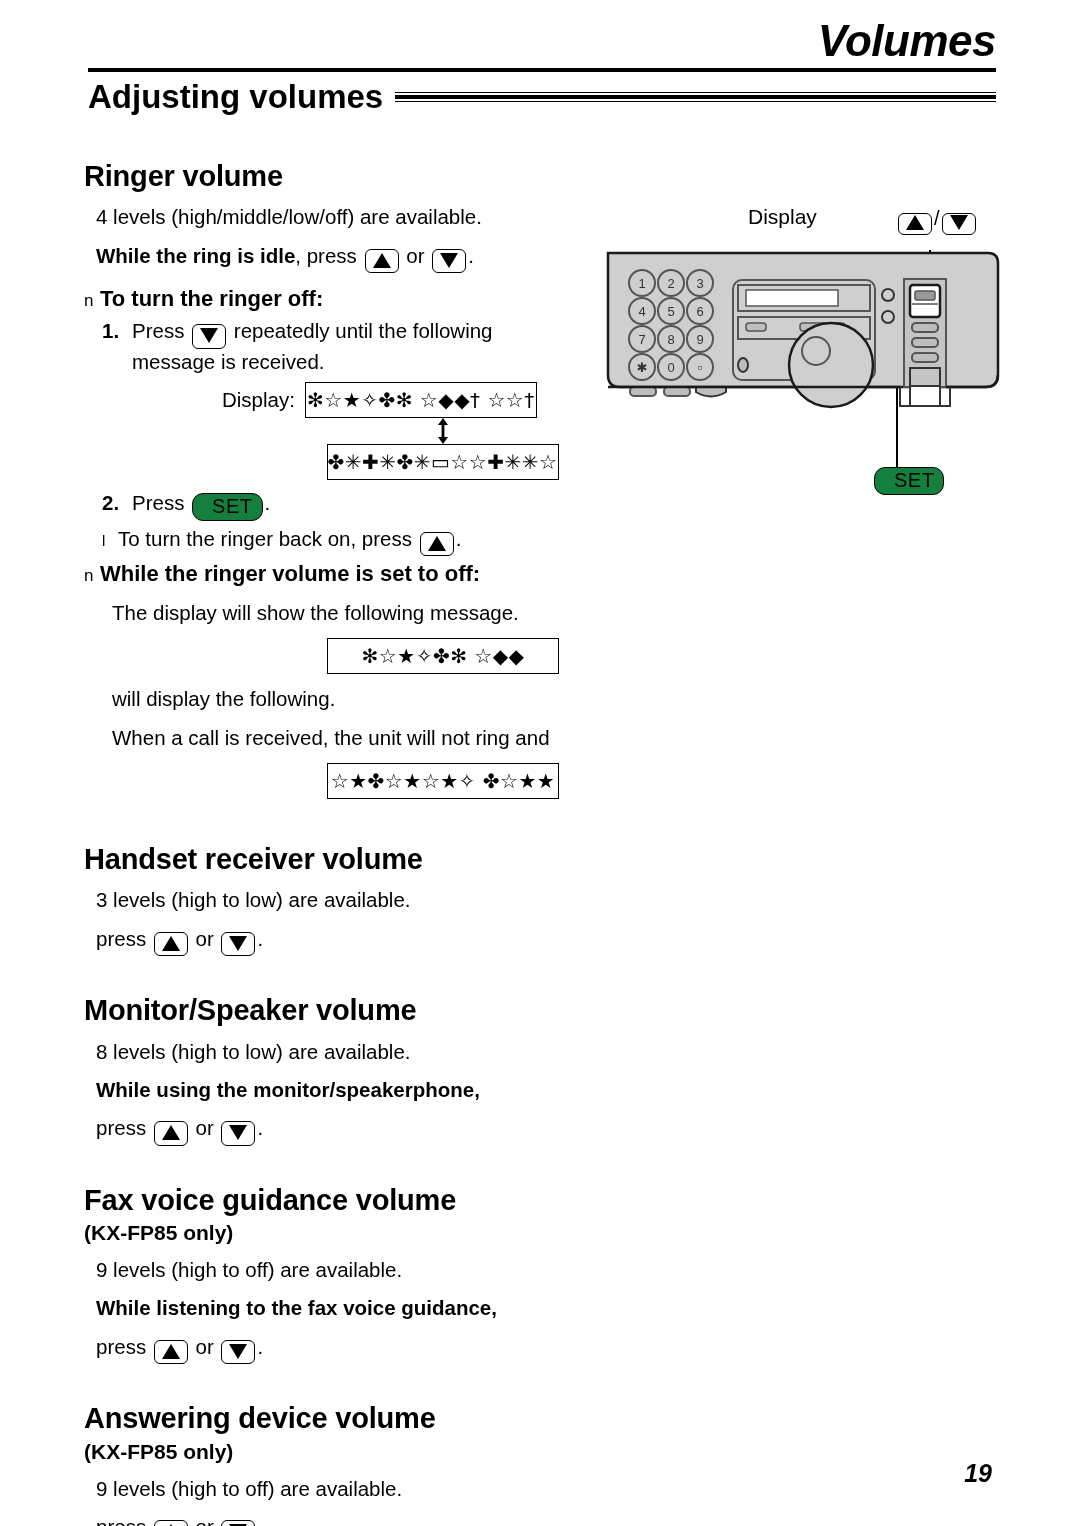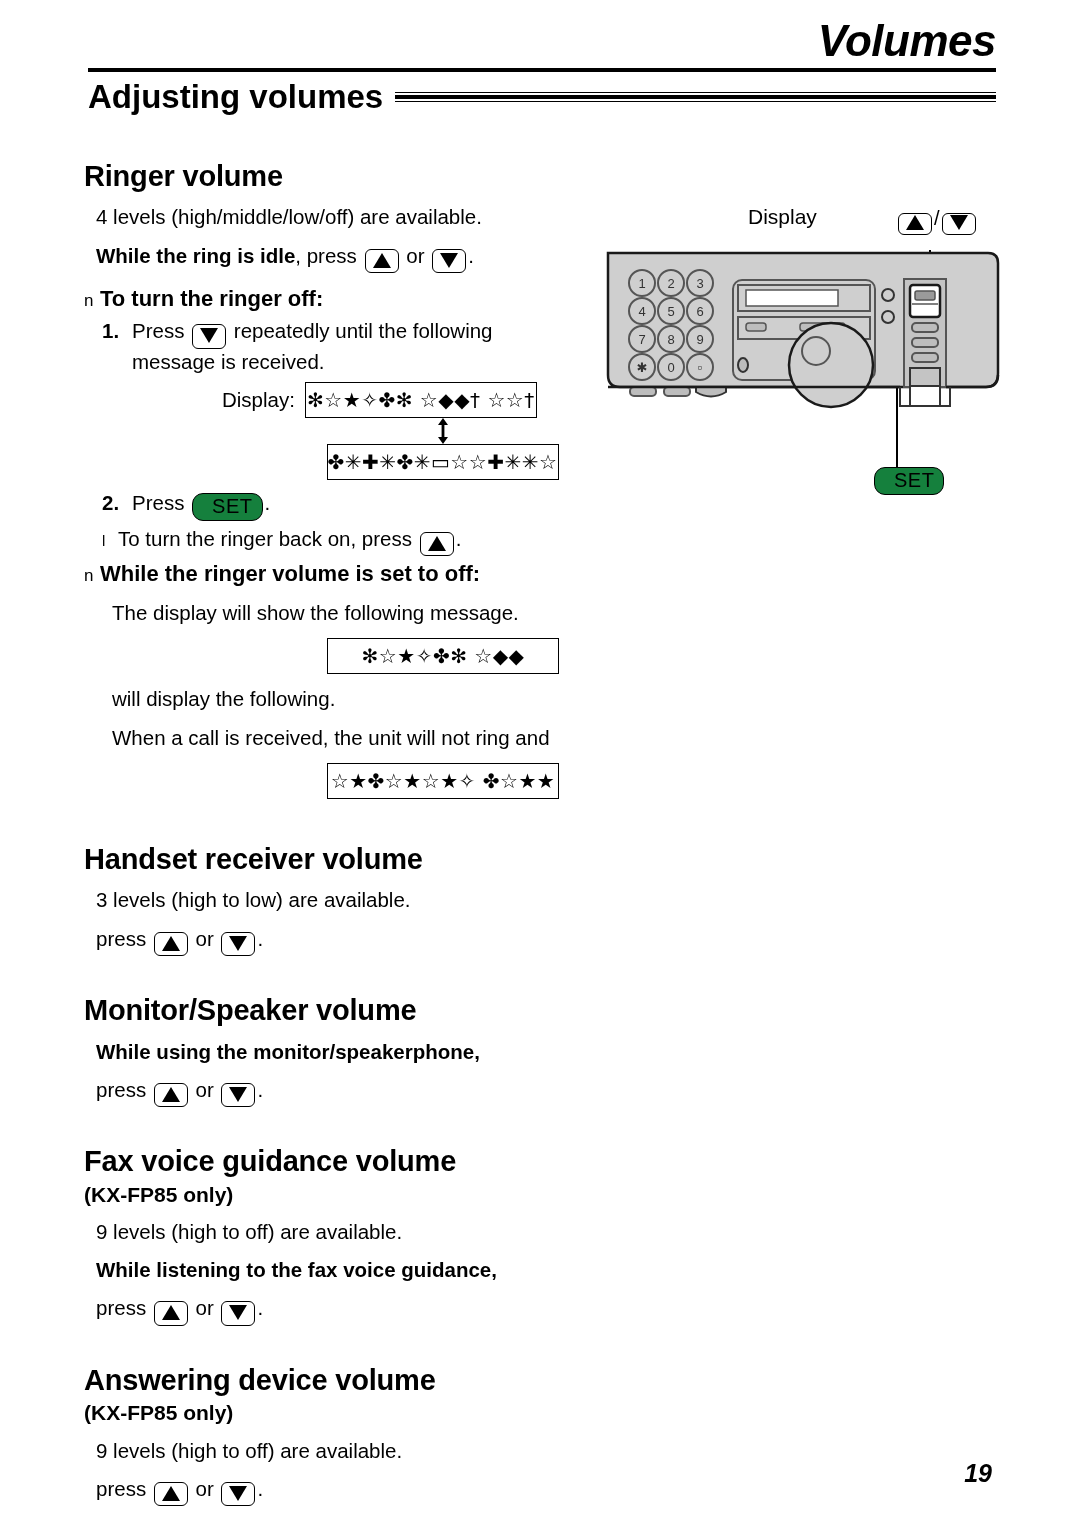--- a/index.html
+++ b/index.html
@@ -355,20 +355,21 @@
   <p class="body">
     <span>press</span>
     <span class="keycap"><span class="tri tri-up"></span></span>
     <span>or</span>
     <span class="keycap"><span class="tri tri-down"></span></span><span>.</span>
   </p>
 
   <div class="spacer-md"></div>
 
   <h2 class="sub-head">Monitor/Speaker volume</h2>
+  <p class="body">8 levels (high to low) are available.</p>
   <p class="body bold">While using the monitor/speakerphone,</p>
   <p class="body">
     <span>press</span>
     <span class="keycap"><span class="tri tri-up"></span></span>
     <span>or</span>
     <span class="keycap"><span class="tri tri-down"></span></span><span>.</span>
   </p>
 
   <div class="spacer-md"></div>
 

